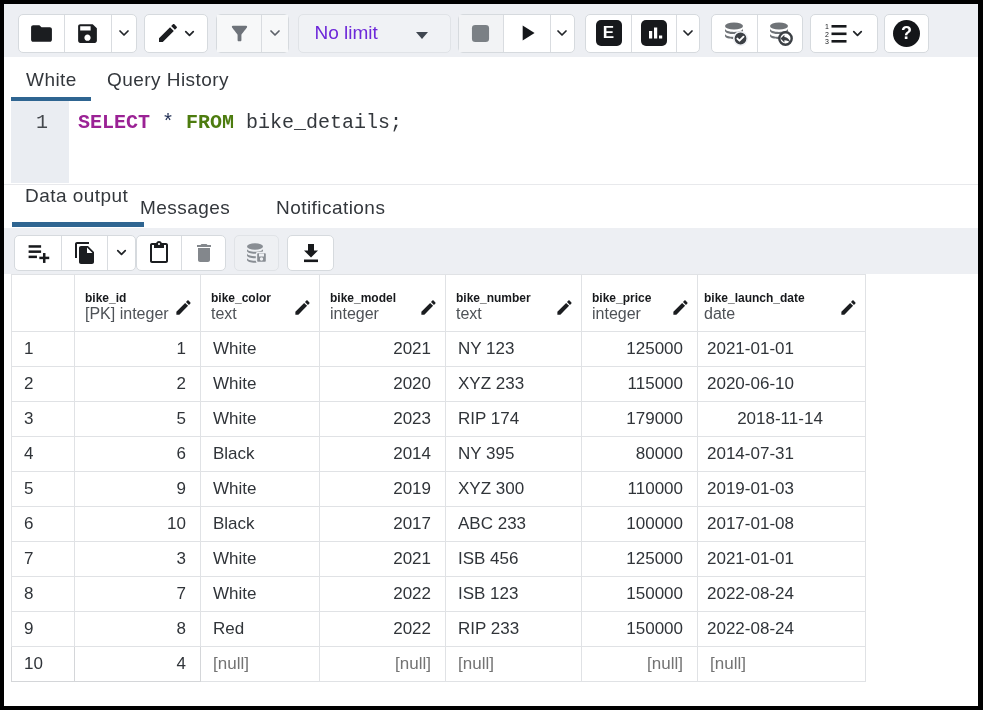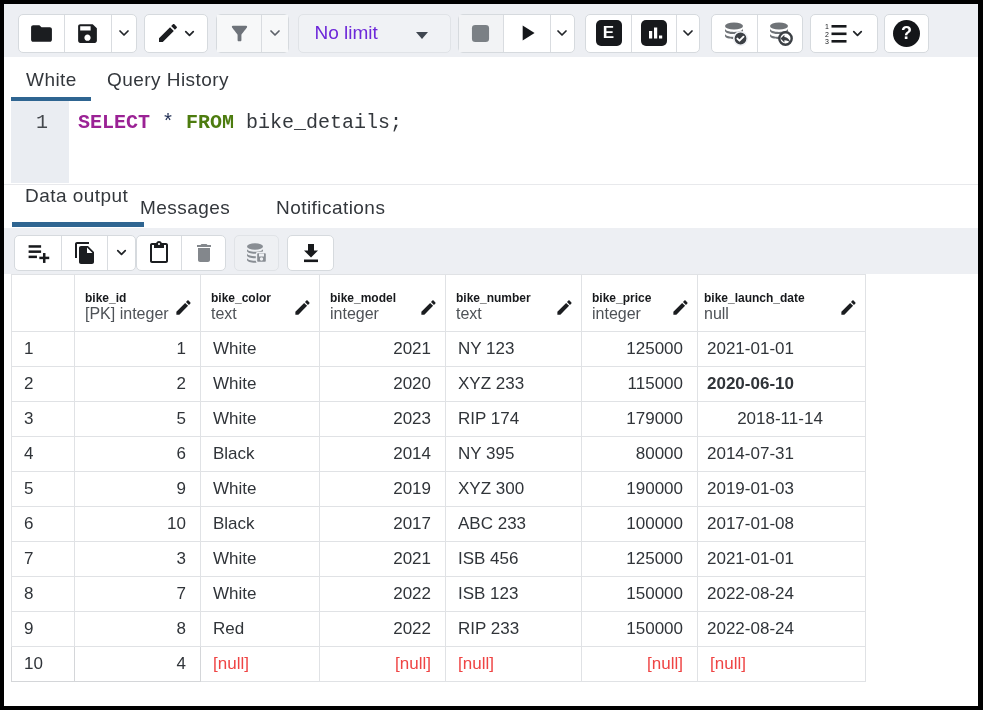--- a/index.html
+++ b/index.html
@@ -22,21 +22,21 @@
   .mono{font-family:"Liberation Mono",monospace;}
   
   .grid{position:absolute;border-collapse:collapse;table-layout:fixed;
         font-size:17px;color:#303439;}
   .grid td,.grid th{border:1px solid #e0e2e5;padding:0 12px;height:35px;box-sizing:border-box;
         overflow:hidden;white-space:nowrap;font-weight:normal;text-align:left;vertical-align:middle;}
   .grid .num{text-align:right;padding-right:14px;}
   .grid thead th{height:57px;vertical-align:middle;position:relative;padding-top:0;}
   .hb{font-weight:bold;color:#17191c;font-size:12px;margin-top:8px;}
   .hs{color:#4e5257;font-size:16px;}
-  .null{color:#ef4444;}
+  .null{color:#737373;}
   .pencil{position:absolute;right:7px;top:23px;}
 </style>
 </head>
 <body>
 <div class="app">
 
   <div class="toolbar" style="top:0;height:53px;">
 
     <div class="btngroup" style="left:13.5px;top:9.5px;height:39px;">
       <div class="seg" style="width:45px;">
@@ -286,21 +286,21 @@
           </th>
         <th style="padding-left:10px;">
             <div class="hb">bike_price</div>
             <div class="hs">integer</div>
             <svg class="pencil" width="19" height="19" viewBox="0 0 24 24" fill="#1b1d20">
               <path d="M3 17.25V21h3.75L17.81 9.94l-3.75-3.75L3 17.25zM20.71 7.04c.39-.39.39-1.02 0-1.41l-2.34-2.34c-.39-.39-1.02-.39-1.41 0l-1.83 1.83 3.75 3.75 1.83-1.83z"></path>
             </svg>
           </th>
         <th style="padding-left:6px;">
             <div class="hb">bike_launch_date</div>
-            <div class="hs">null</div>
+            <div class="hs">date</div>
             <svg class="pencil" width="19" height="19" viewBox="0 0 24 24" fill="#1b1d20">
               <path d="M3 17.25V21h3.75L17.81 9.94l-3.75-3.75L3 17.25zM20.71 7.04c.39-.39.39-1.02 0-1.41l-2.34-2.34c-.39-.39-1.02-.39-1.41 0l-1.83 1.83 3.75 3.75 1.83-1.83z"></path>
             </svg>
           </th>
       </tr>
     </thead>
     <tbody>
       <tr>
           <td>1</td>
           <td class="num">1</td>
@@ -310,21 +310,21 @@
           <td class="num">125000</td>
           <td style="padding-left:9px;">2021-01-01</td>
         </tr>
       <tr>
           <td>2</td>
           <td class="num">2</td>
           <td>White</td>
           <td class="num">2020</td>
           <td>XYZ 233</td>
           <td class="num">115000</td>
-          <td style="padding-left:9px;font-weight:bold;">2020-06-10</td>
+          <td style="padding-left:9px;">2020-06-10</td>
         </tr>
       <tr>
           <td>3</td>
           <td class="num">5</td>
           <td>White</td>
           <td class="num">2023</td>
           <td>RIP 174</td>
           <td class="num">179000</td>
           <td style="padding-left:9px;text-align:center;">2018-11-14</td>
         </tr>
@@ -336,21 +336,21 @@
           <td>NY 395</td>
           <td class="num">80000</td>
           <td style="padding-left:9px;">2014-07-31</td>
         </tr>
       <tr>
           <td>5</td>
           <td class="num">9</td>
           <td>White</td>
           <td class="num">2019</td>
           <td>XYZ 300</td>
-          <td class="num">190000</td>
+          <td class="num">110000</td>
           <td style="padding-left:9px;">2019-01-03</td>
         </tr>
       <tr>
           <td>6</td>
           <td class="num">10</td>
           <td>Black</td>
           <td class="num">2017</td>
           <td>ABC 233</td>
           <td class="num">100000</td>
           <td style="padding-left:9px;">2017-01-08</td>

